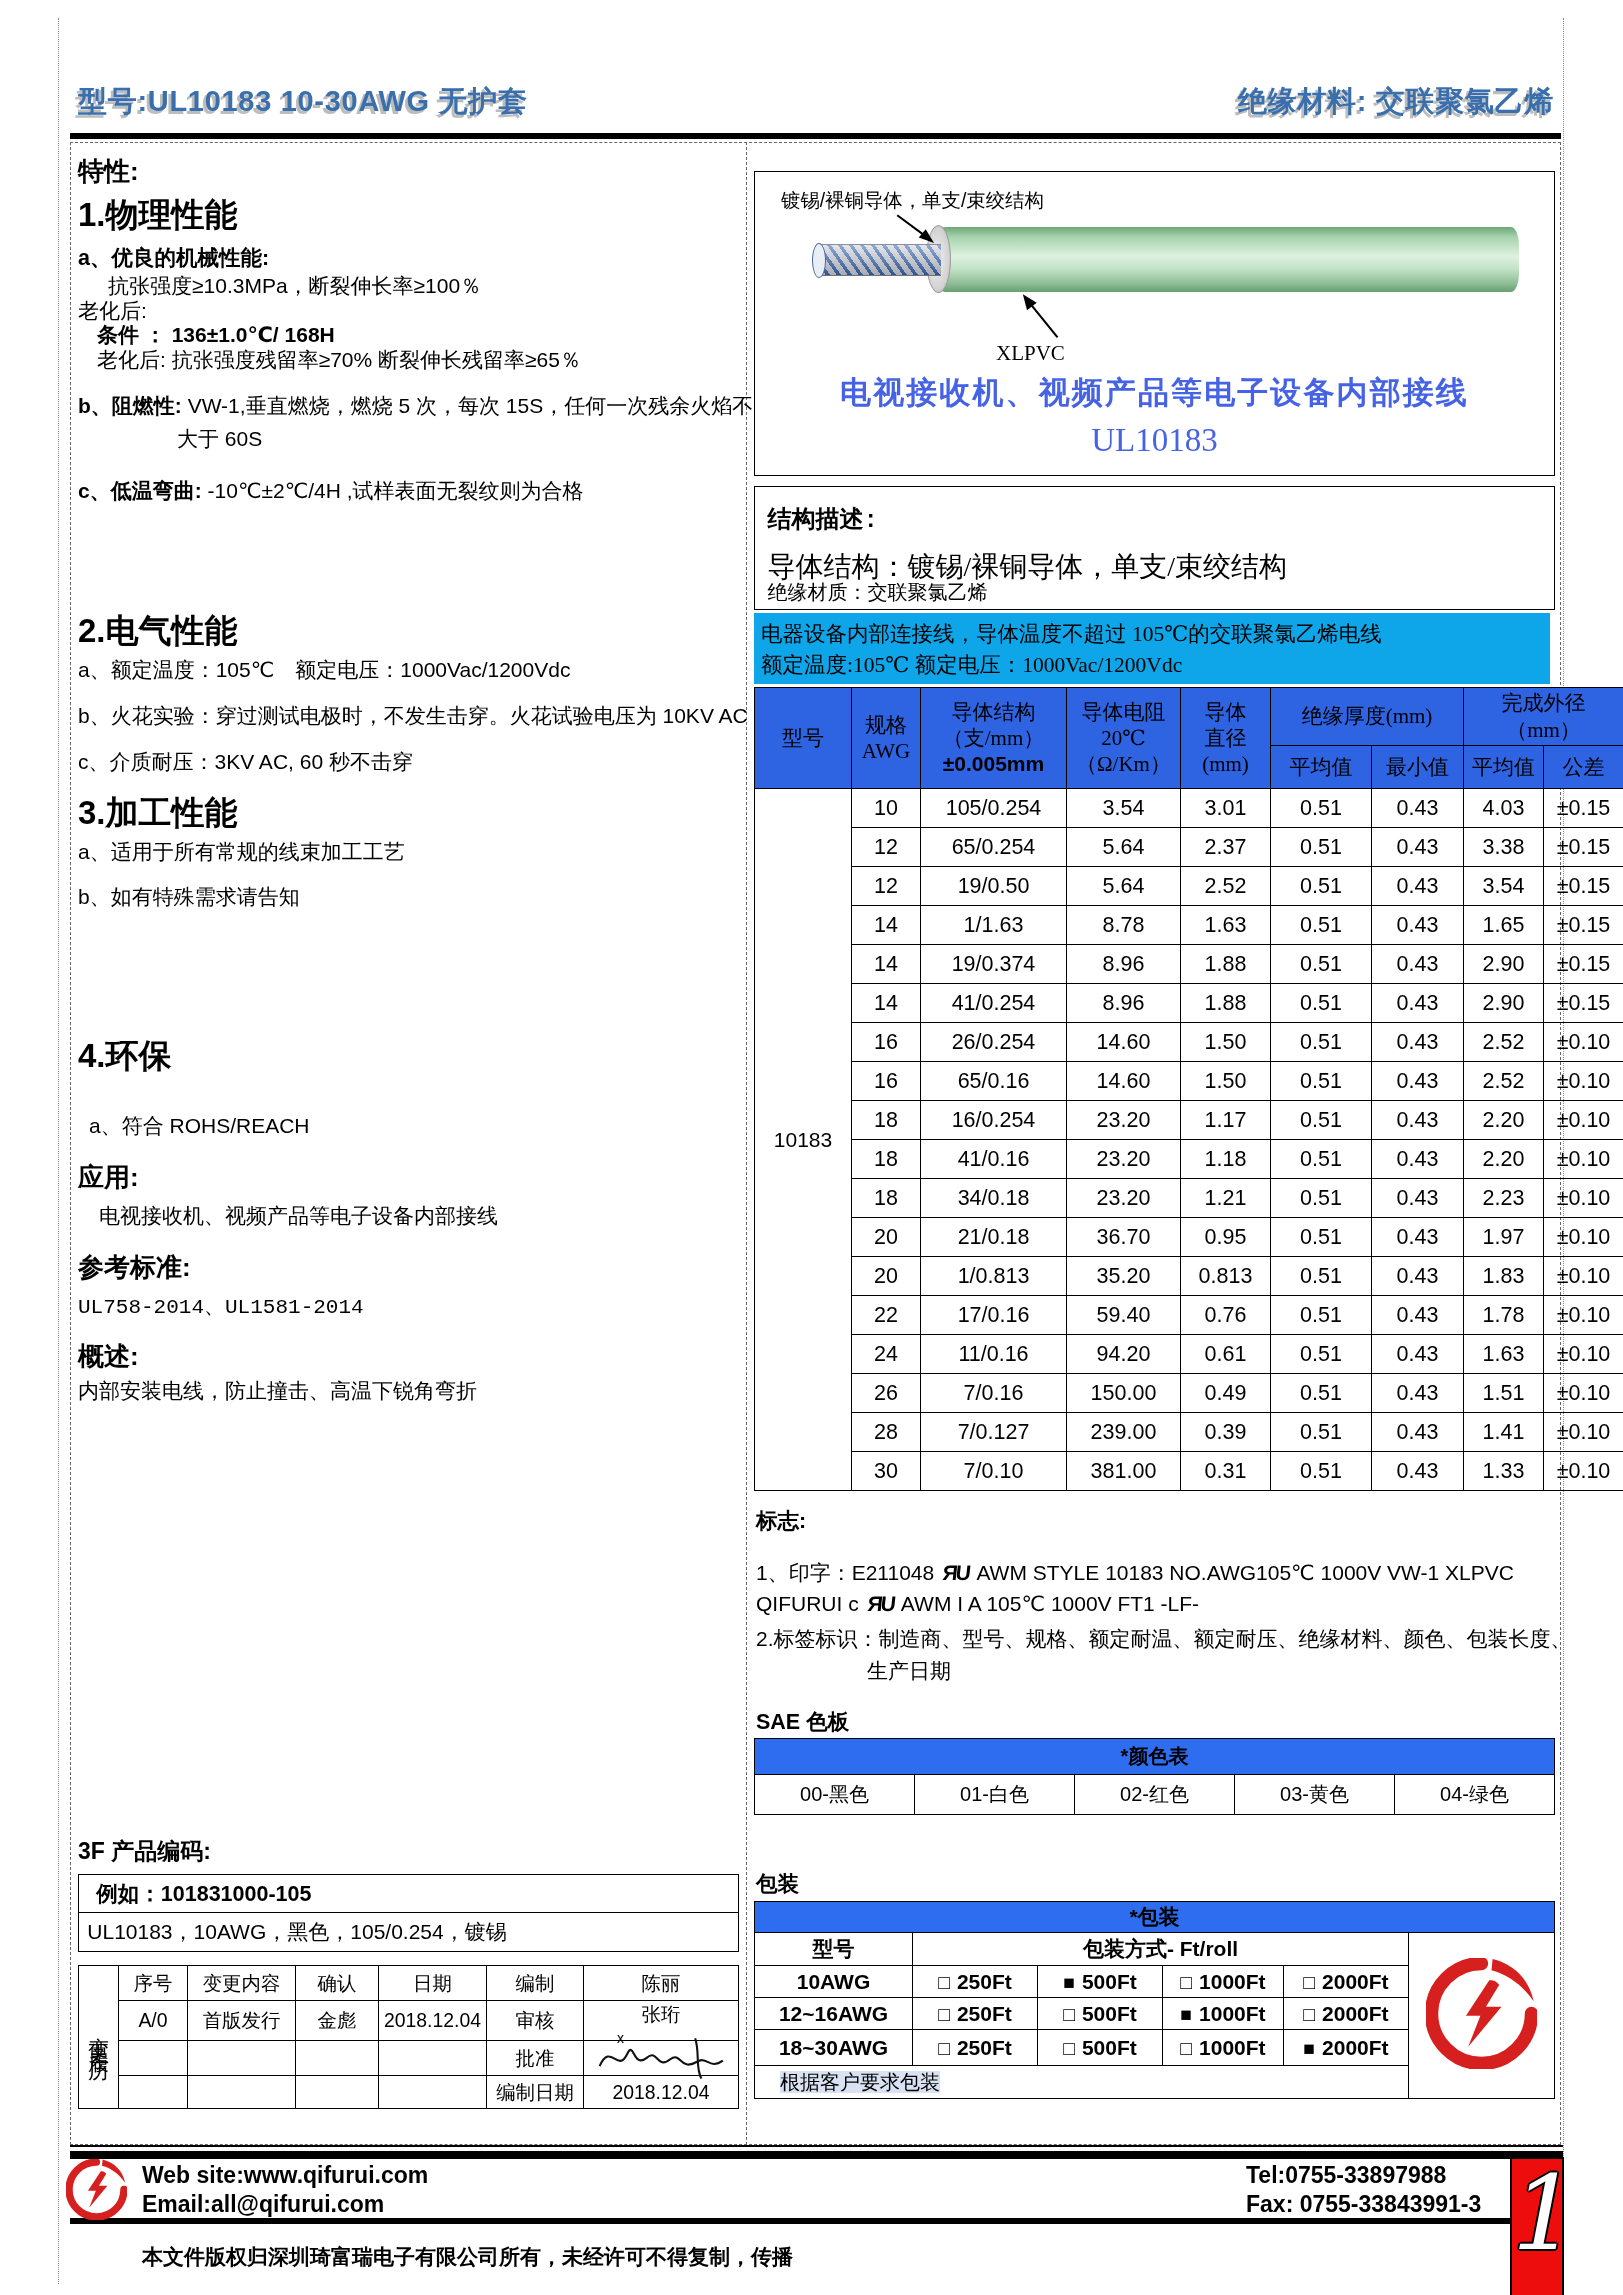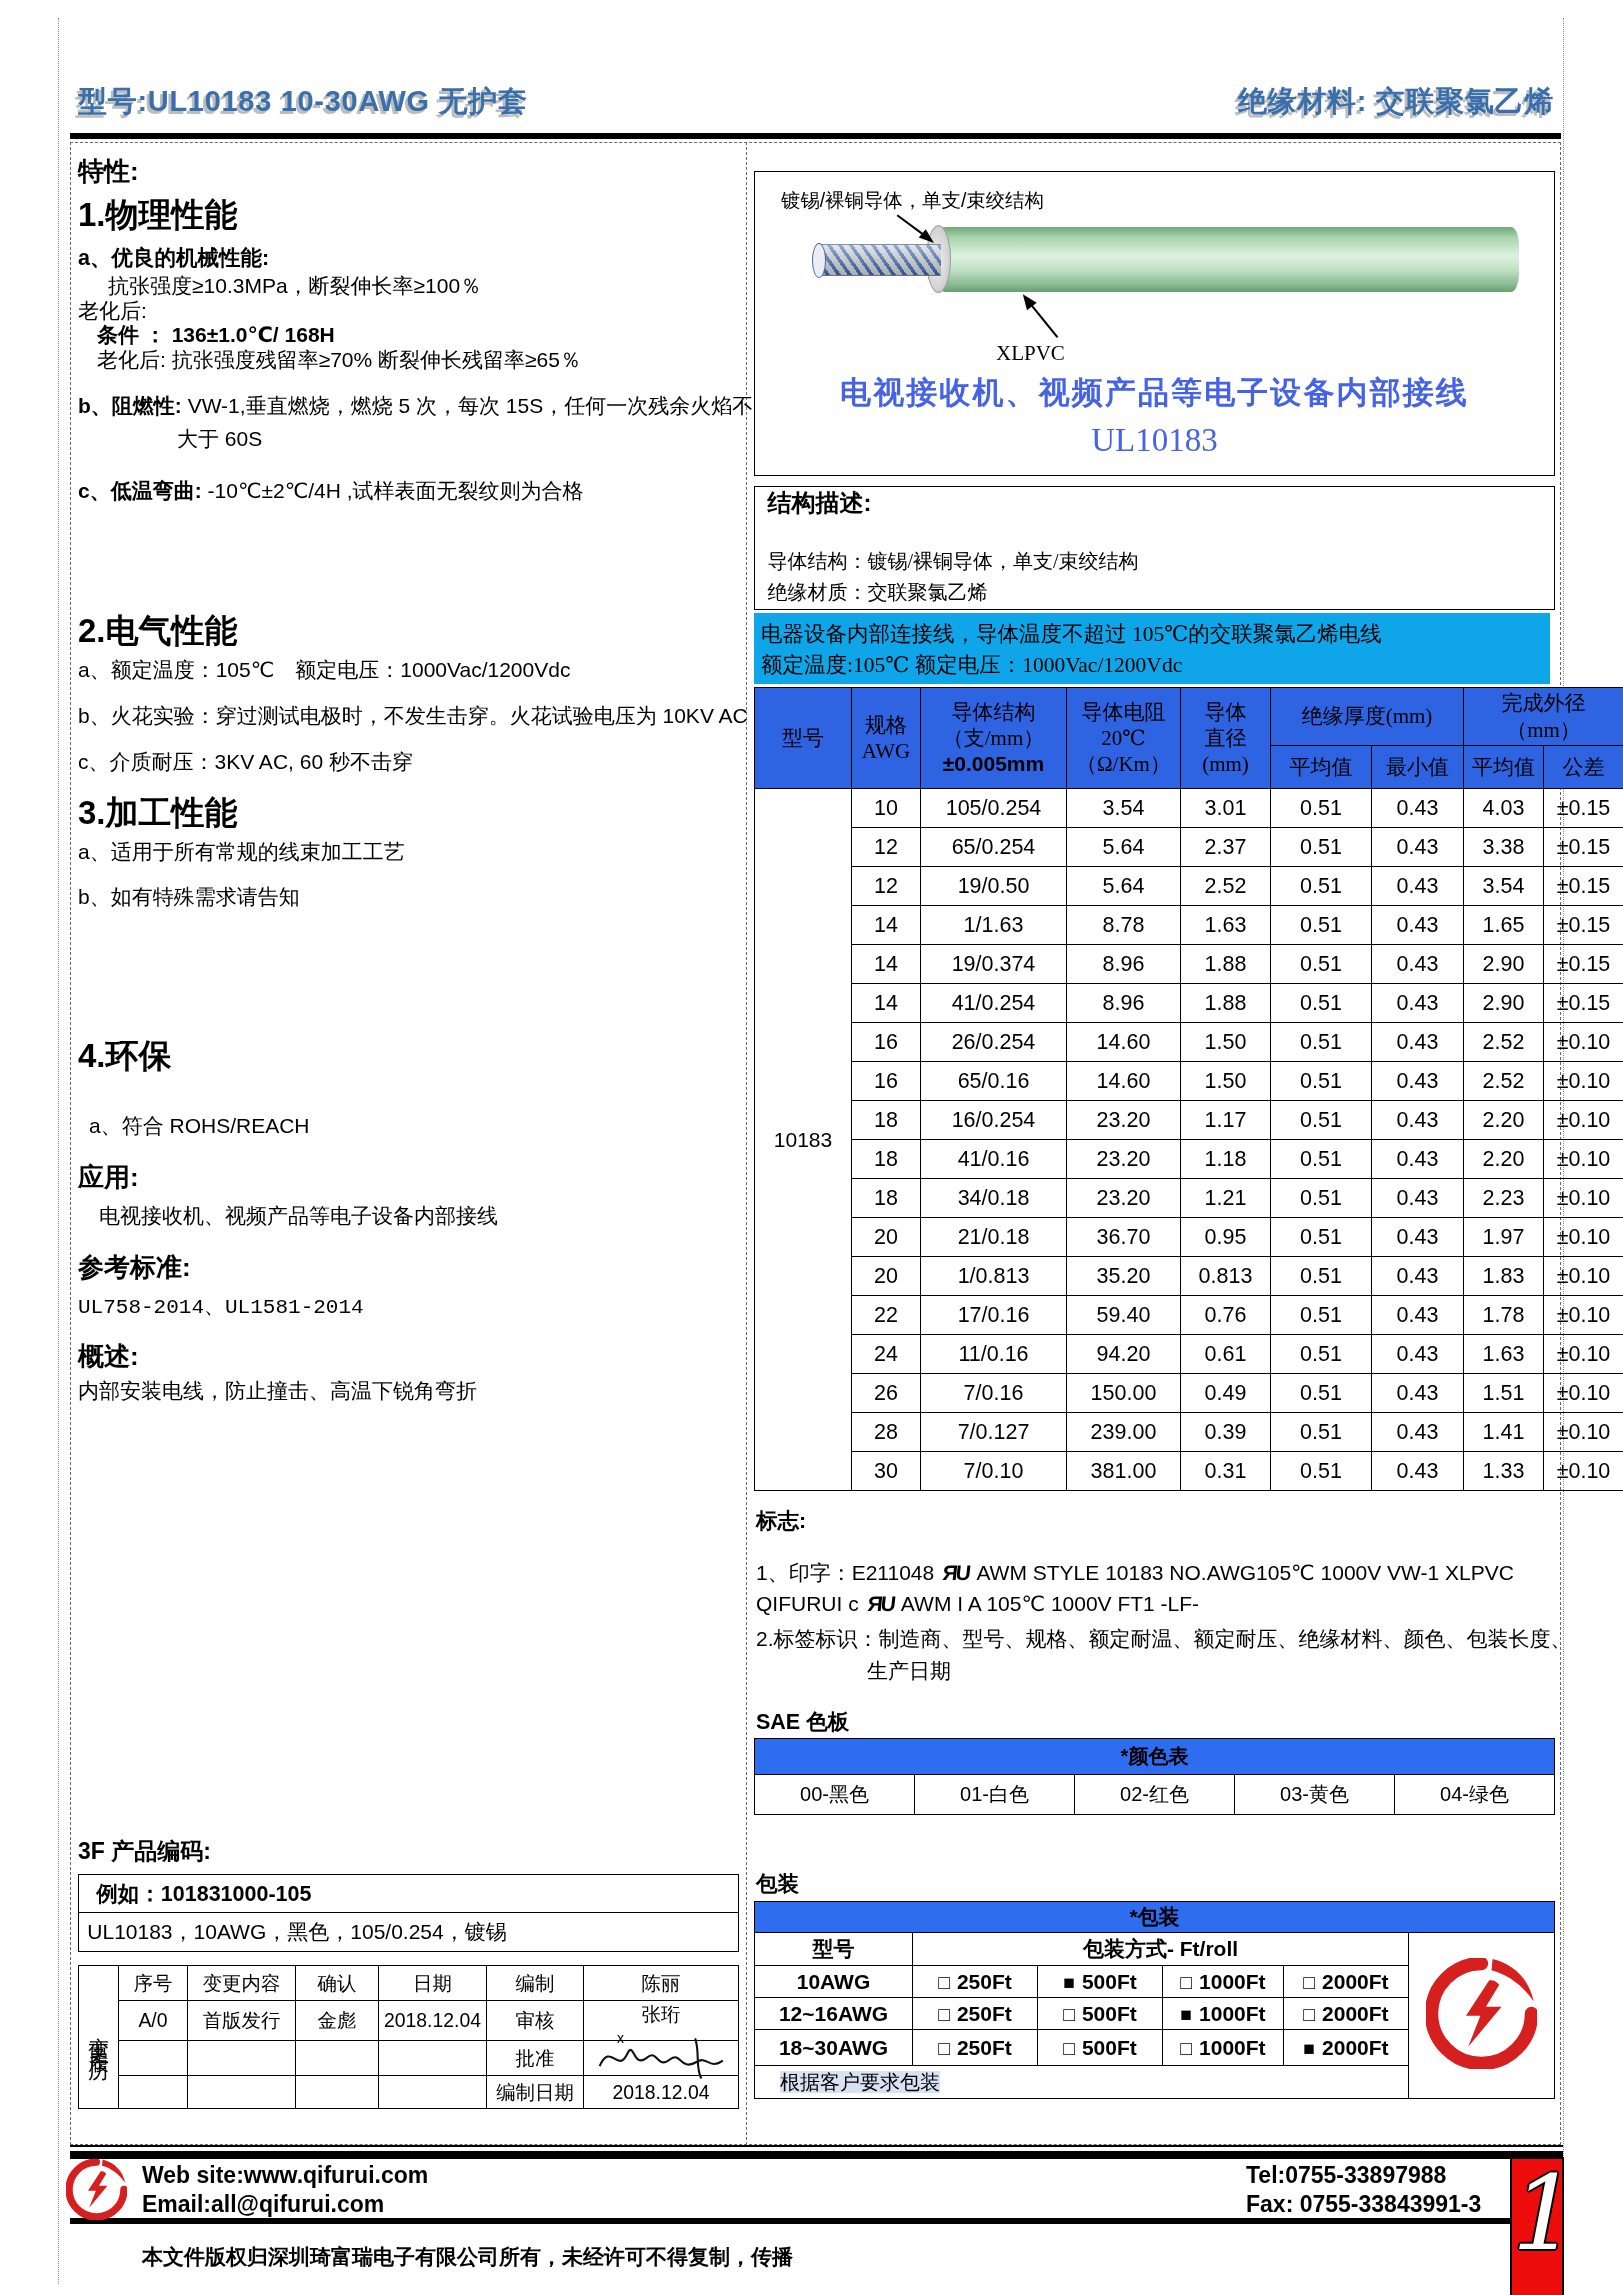--- a/index.html
+++ b/index.html
@@ -207,22 +207,22 @@
       <polygon points="258,102 236,94 246,82" fill="#000"></polygon>
       <line x1="436" y1="238" x2="394" y2="186" stroke="#000" stroke-width="3"></line>
       <polygon points="386,176 392,199 406,188" fill="#000"></polygon>
     </svg>
     <div class="abs ill-label" style="left:241px;top:169px;font-size:21px;font-family:'Liberation Serif','DejaVu Serif',serif;">XLPVC</div>
     <div class="ill-title">电视接收机、视频产品等电子设备内部接线</div>
     <div class="ill-sub">UL10183</div>
   </div>
 
   <div class="box" style="left:754px;top:486px;width:801px;height:124px;">
-    <div class="abs struct-h" style="left:12.5px;top:0;">结构描述:</div>
-    <div class="abs serif" style="left:12.5px;top:61px;font-size:20px;">导体结构：镀锡/裸铜导体，单支/束绞结构</div>
+    <div class="abs struct-h" style="left:12.5px;top:16px;font-family:Liberation Mono, monospace;">结构描述:</div>
+    <div class="abs serif" style="left:12.5px;top:61px;font-size:28px;">导体结构：镀锡/裸铜导体，单支/束绞结构</div>
     <div class="abs serif" style="left:12.5px;top:92px;font-size:20px;">绝缘材质：交联聚氯乙烯</div>
   </div>
 
   <div class="banner serif">
     <div class="abs" style="left:7px;top:5.6px;">电器设备内部连接线，导体温度不超过 105℃的交联聚氯乙烯电线</div>
     <div class="abs" style="left:7px;top:37px;">额定温度:105℃  额定电压：1000Vac/1200Vdc</div>
   </div>
 
   <table class="spec">
     <colgroup>

